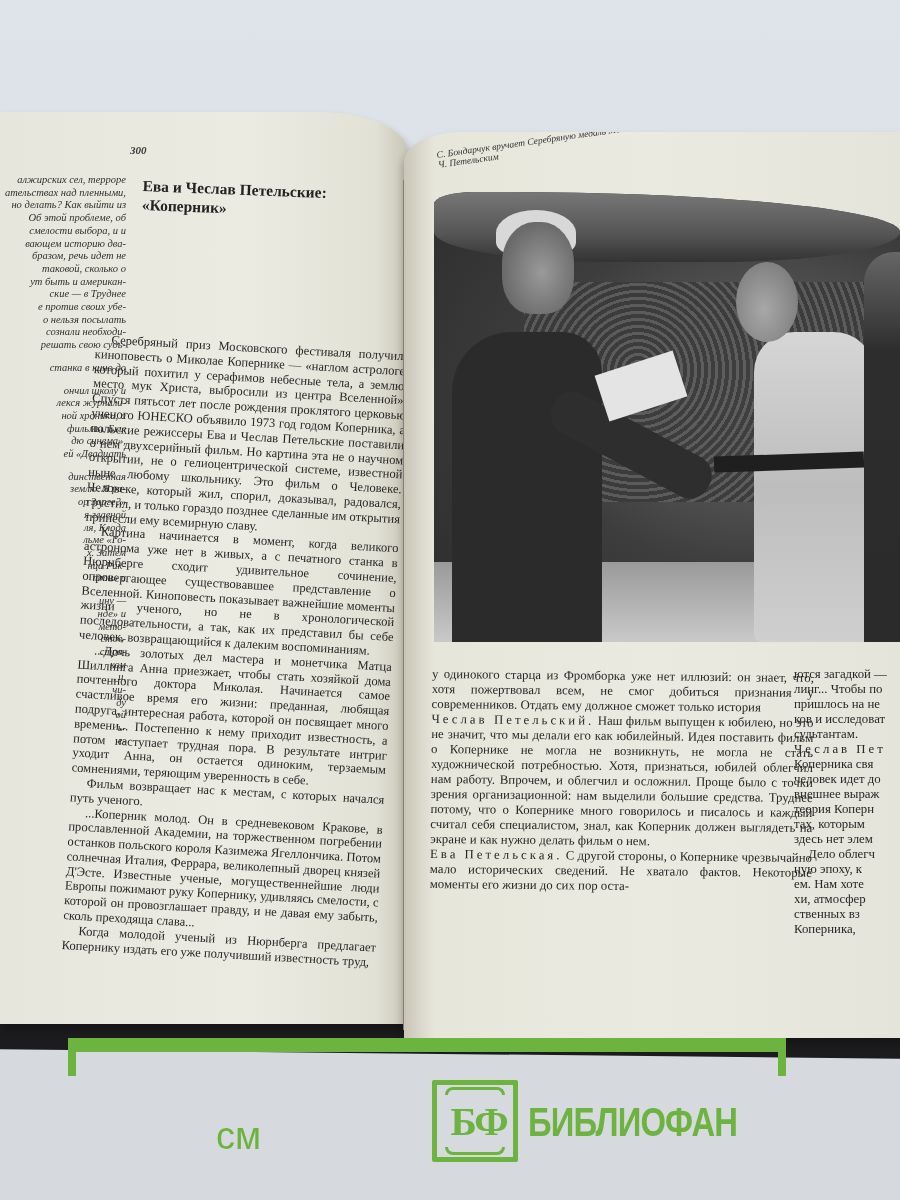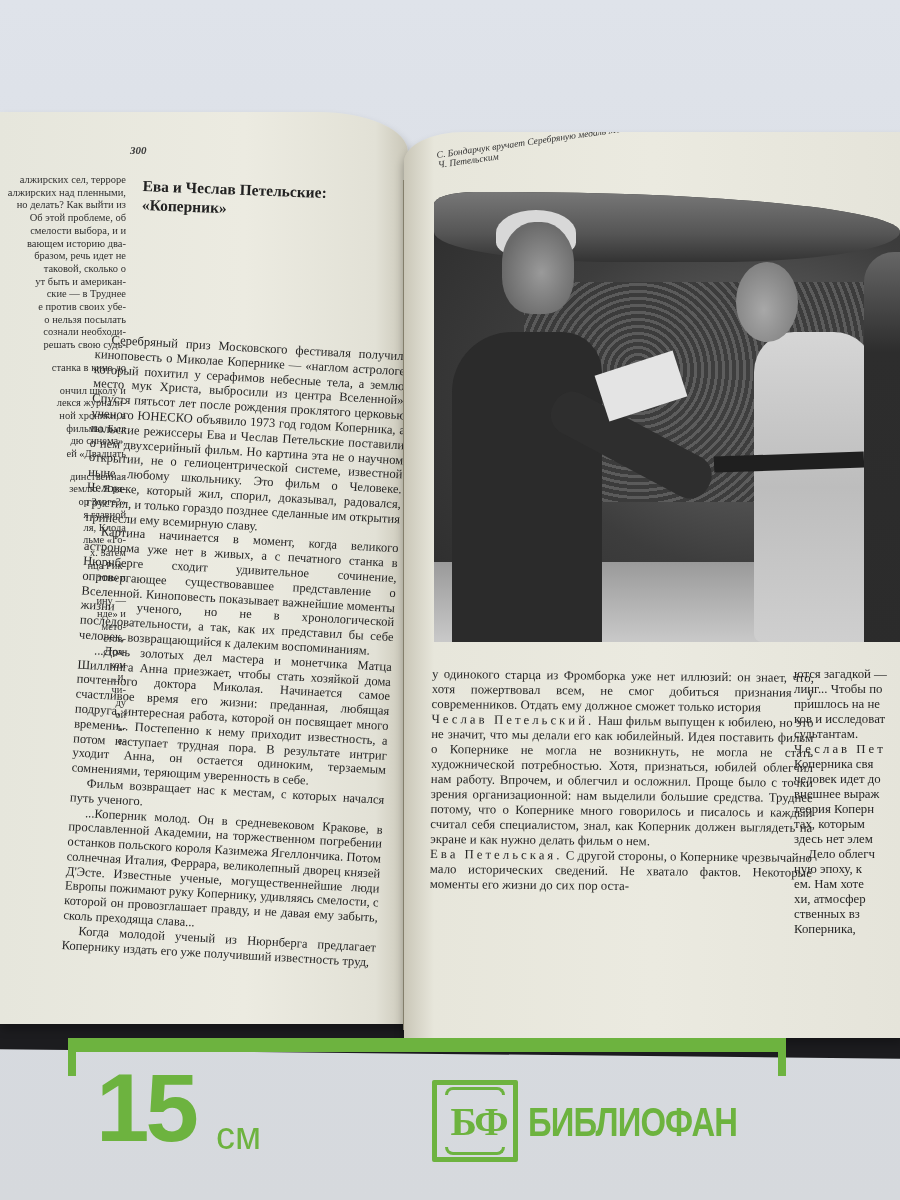--- a/index.html
+++ b/index.html
@@ -37,21 +37,21 @@
       position: absolute; left: 403px; top: 180px; width: 4px; height: 850px;
       background: linear-gradient(90deg, #a09a84, #5f5a4c);
     }
 
     .page-number {
       position: absolute; left: 130px; top: 32px;
       font-style: italic; font-weight: bold; font-size: 11px; color: #3a3a3a;
     }
     .side-col {
       position: absolute; left: 0; top: 62px; width: 126px;
-      font-size: 10.5px; line-height: 12.7px; color: #2f2f2f; 
+      font-size: 10.5px; line-height: 12.7px; color: #2f2f2f; font-style: italic;
       text-align: right; white-space: nowrap;
     }
     .side-col .gap { height: 10px; }
 
     .article-title {
       position: absolute; left: 143px; top: 64px; width: 260px;
       font-weight: bold; font-size: 15.5px; line-height: 19px; color: #222;
       transform: rotate(2.2deg); transform-origin: left top;
     }
     .article-body {
@@ -195,21 +195,21 @@
 
 <div class="scene">
 
   <div class="book-cover"></div>
 
   <div class="page-left">
     <div class="page-number">300</div>
 
     <div class="side-col" id="side-col">
         <div>алжирских сел, терроре</div>
-        <div>алжирских над пленными,</div>
+        <div>ательствах над пленными,</div>
         <div>но делать? Как выйти из</div>
         <div>Об этой проблеме, об</div>
         <div>смелости выбора, и и</div>
         <div>вающем историю два-</div>
         <div>бразом, речь идет не</div>
         <div>таковой, сколько о</div>
         <div>ут быть и американ-</div>
         <div>ские — в Труднее</div>
         <div>е против своих убе-</div>
         <div>о нельзя посылать</div>
@@ -307,21 +307,20 @@
         <div>ную эпоху, к</div>
         <div>ем. Нам хоте</div>
         <div>хи, атмосфер</div>
         <div>ственных вз</div>
         <div>Коперника,</div>
       </div>
   </div>
 
   <div class="ruler-bar"></div>
   <div class="ruler"></div>
-  <div class="size-num">15</div>
   <div class="size-unit">см</div>
   <div class="logo-box">
     <div class="logo-book-top"></div>
     <span class="letters">БФ</span>
     <div class="logo-book-bottom"></div>
   </div>
   <div class="brand-name">БИБЛИОФАН</div>
 </div>
 
 </body></html>

